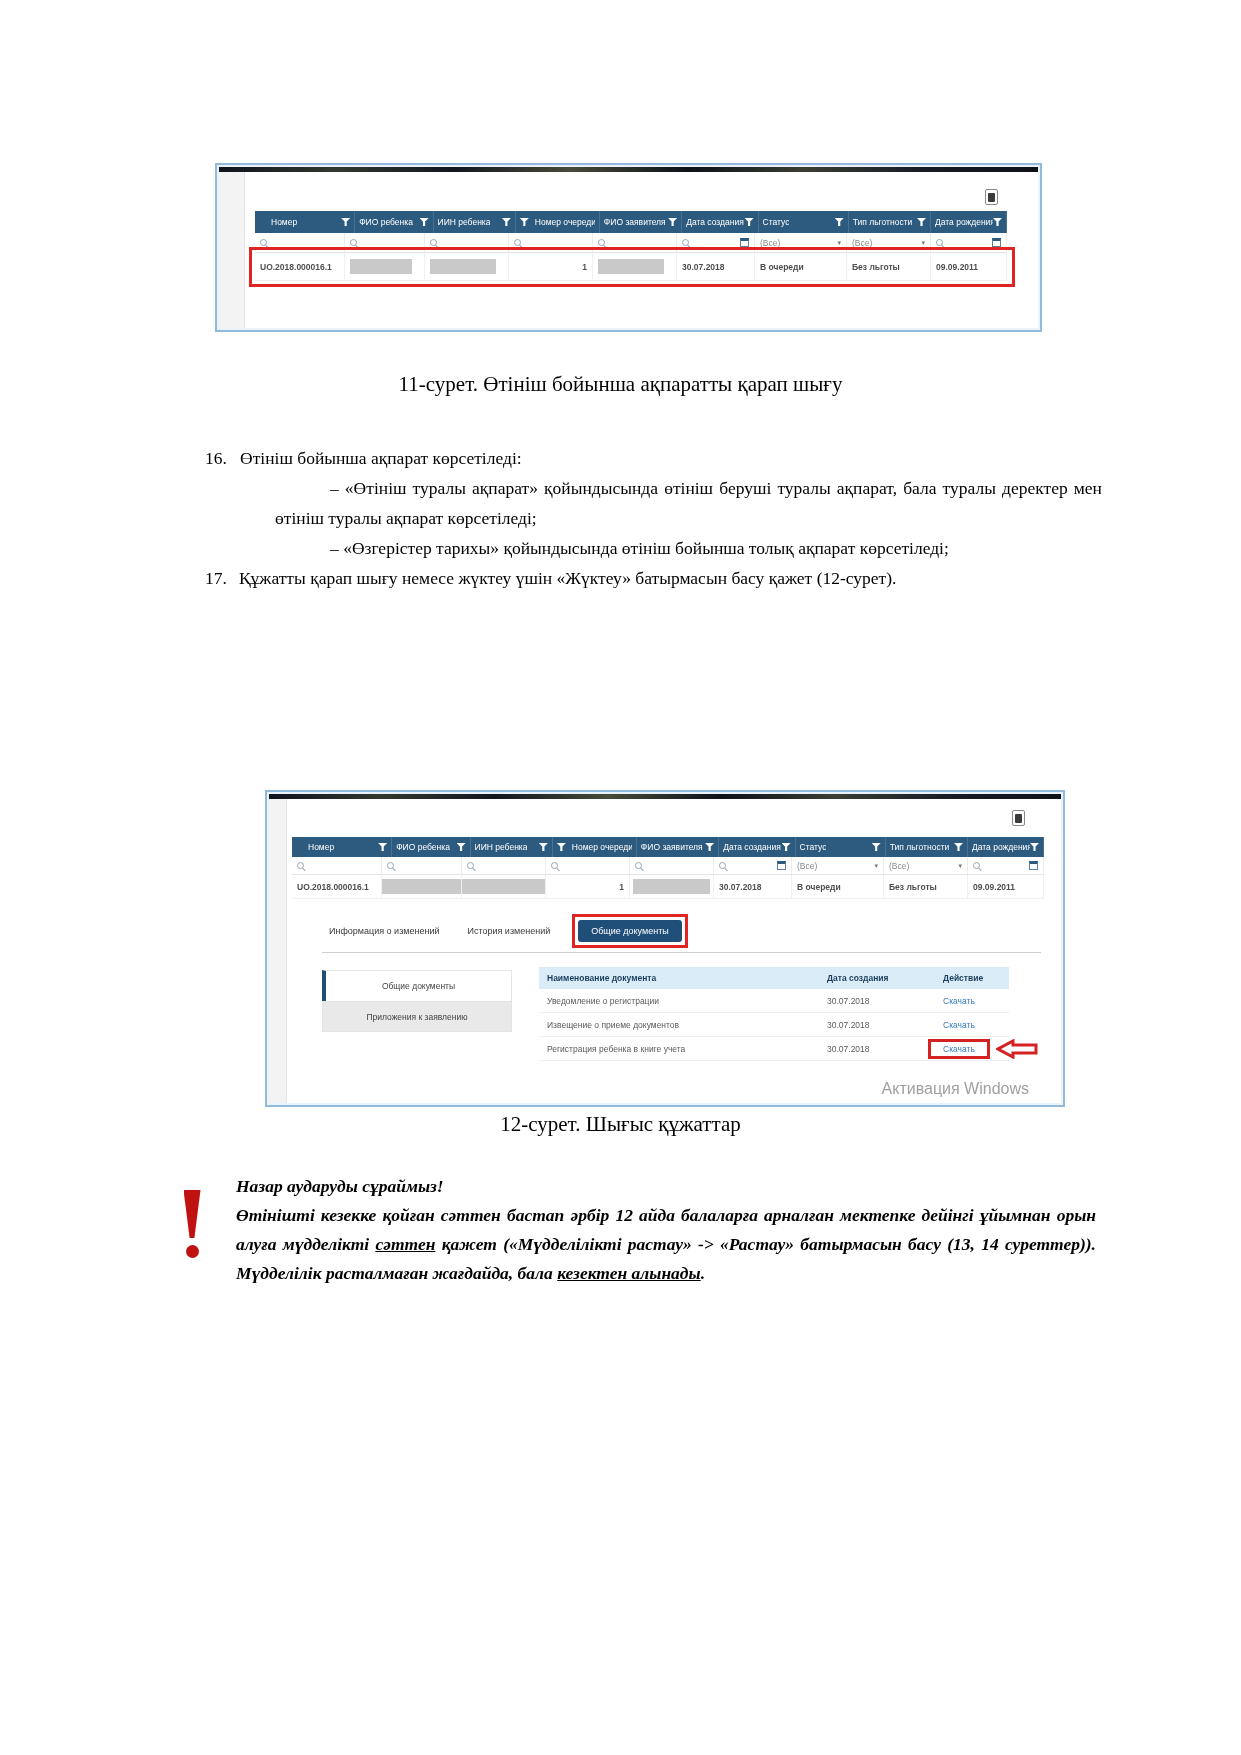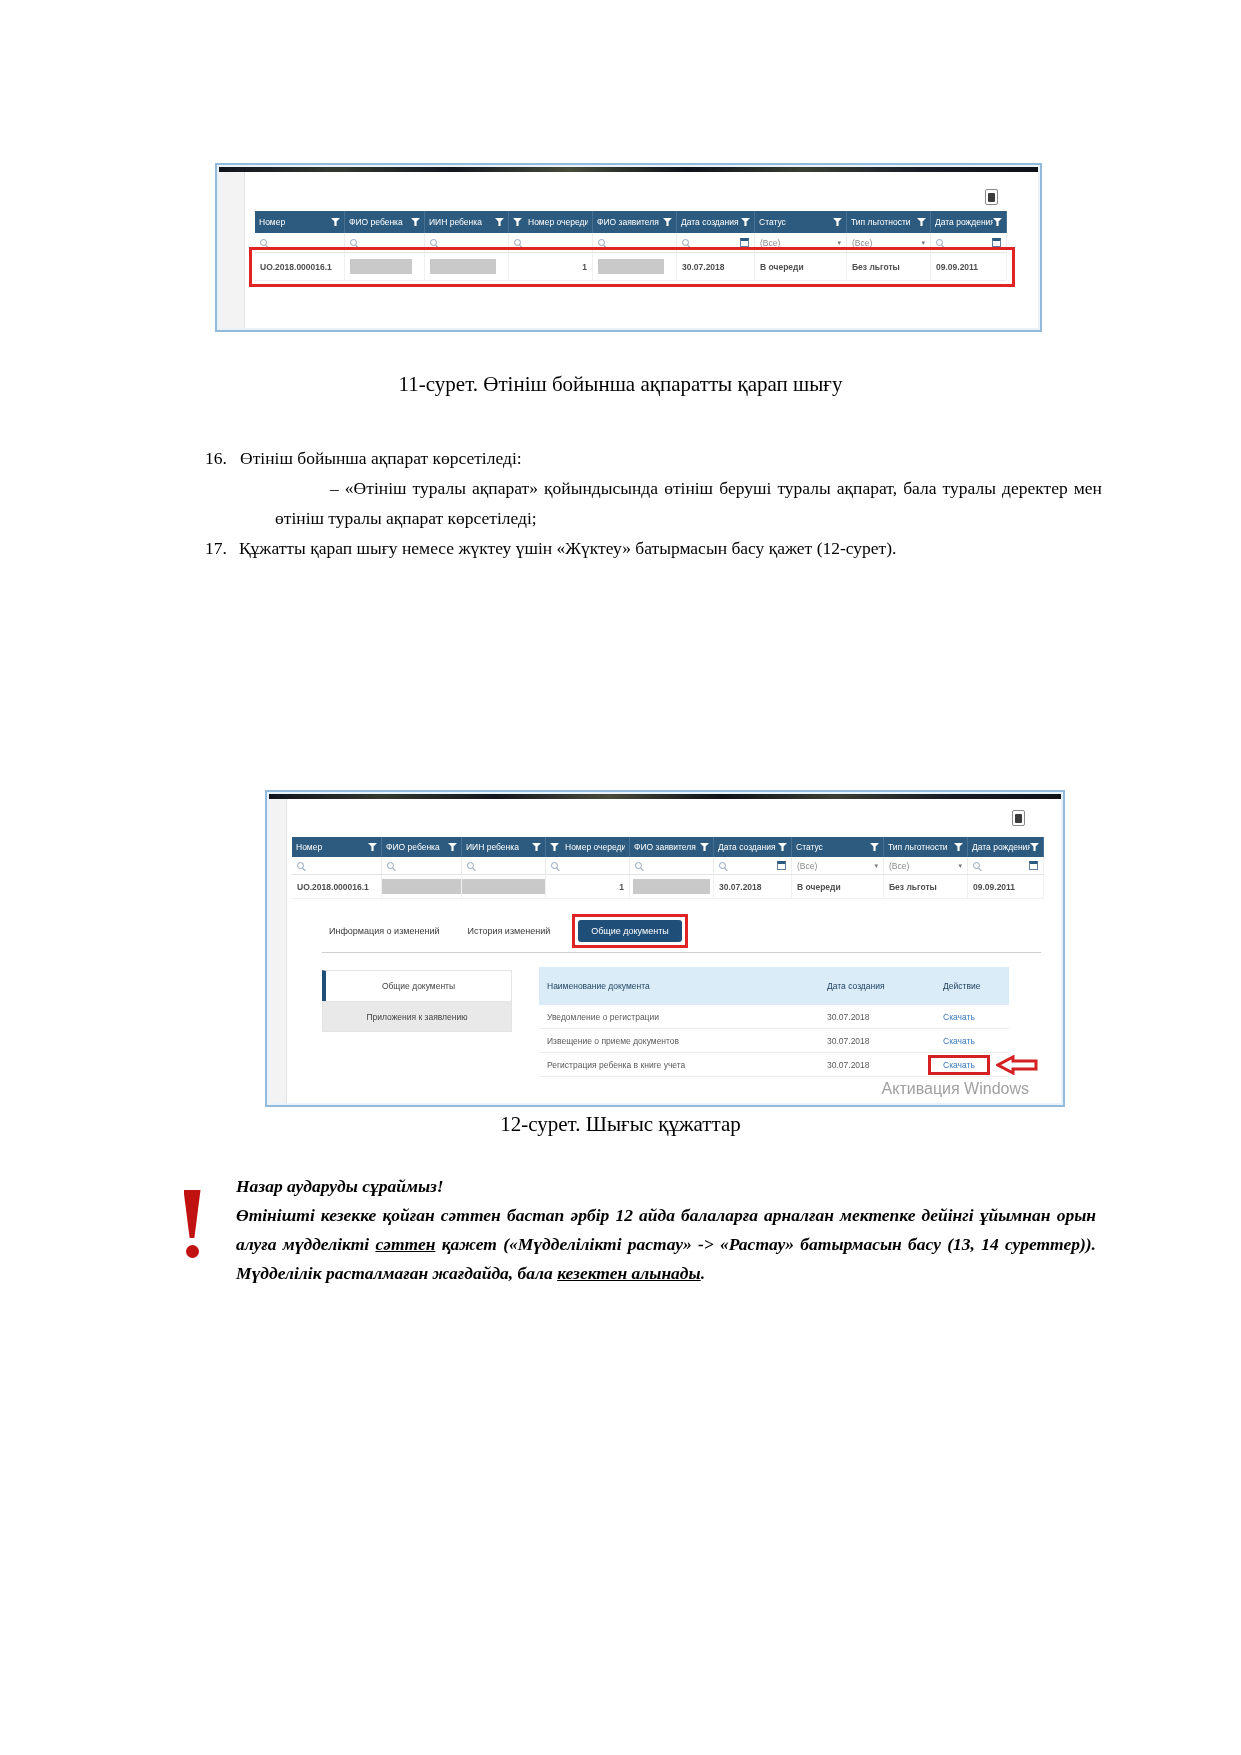--- a/index.html
+++ b/index.html
@@ -31,21 +31,21 @@
   .shot { position:absolute; background:#fff; border:2px solid #92badd; box-shadow:inset 0 0 0 2px #eaf2fa; }
   .topbar { position:absolute; top:2px; left:2px; right:2px; height:5px;
             background:linear-gradient(90deg,#10131d,#33382f,#14161f,#474b3a,#0e1118,#3a3e33,#191c26,#0e1118); }
   .leftstrip { position:absolute; top:7px; bottom:2px; left:2px; background:#f3f3f3; border-right:1px solid #e3e3e3; }
   .xico { position:absolute; width:13px; height:16px; background:#fff; border:1px solid #8a8a8a; border-radius:2px; }
   .xico::before { content:""; position:absolute; left:2px; top:3px; width:7px; height:9px; background:#3c3c3c; border-radius:1px; }
 
   
   .grid { position:absolute; font-family:"Liberation Sans", sans-serif; background:#fff; }
   .grow { display:flex; width:752px; }
-  .gh { background:#2d5b7f; color:#fff; }
+  .gh { background:#2d5b7f; color:#fff;padding-left:12px; }
   .gh .cell { border-right:1px solid #477192; display:flex; align-items:center; padding:0 4px; font-size:8.5px; }
   .gh .lbl { white-space:nowrap; overflow:hidden; }
   .funnel { width:9px; height:8px; background:#fff; flex:none; margin-left:auto;
             clip-path:polygon(0 0,100% 0,62% 45%,62% 100%,38% 100%,38% 45%); }
   .funnel.lft { margin-left:0; margin-right:6px; }
   .gf { background:#fff; border-bottom:1px solid #e4e4e4; }
   .gf .cell { border-right:1px solid #ececec; display:flex; align-items:center; padding:0 5px; font-size:8.5px; color:#8a8a8a; }
   .mg { width:7px; height:7px; border:1px solid #93a5b8; border-radius:50%; position:relative; flex:none; }
   .mg::after { content:""; position:absolute; width:4px; height:1px; background:#93a5b8; right:-3px; bottom:-2px; transform:rotate(45deg); }
   .cal { width:9px; height:9px; border:1px solid #5d7e9c; border-top:3px solid #2d5b7f; margin-left:auto; flex:none; }
@@ -63,21 +63,21 @@
   .tab { margin-right:28px; white-space:nowrap; }
   .tabwrap { position:relative; }
   .tab-active { background:#1f4e79; color:#fff; padding:6px 13px; border-radius:3px; white-space:nowrap; display:inline-block; }
   .tab-red { position:absolute; left:-6px; right:-6px; top:-6px; bottom:-6px; border:3px solid #e02323; }
   .tabline { position:absolute; height:1px; background:#cfcfcf; }
   .menu { position:absolute; width:190px; font-family:"Liberation Sans", sans-serif; font-size:8.5px; color:#444; }
   .mi { height:31px; display:flex; align-items:center; justify-content:center; border:1px solid #e4e4e4; }
   .mi.active { background:#fff; border-left:4px solid #1f4e79; border-bottom:none; }
   .mi.idle { background:#e9e9e9; }
   .docs { position:absolute; width:470px; font-family:"Liberation Sans", sans-serif; font-size:8.5px; }
-  .docs .hrow { display:flex; height:38px; align-items:center; background:#d9ecf8; color:#1d3d5c; font-weight:normal; }
+  .docs .hrow { display:flex; height:22px; align-items:center; background:#d9ecf8; color:#1d3d5c; font-weight:bold; }
   .docs .drow { display:flex; height:24px; align-items:center; border-bottom:1px solid #ededed; color:#5a5a5a; position:relative; }
   .dc-name{width:288px; padding-left:8px;} .dc-date{width:116px;} .dc-act{width:66px; display:flex; align-items:center;}
   .dl { color:#3a7abf; }
   .dl-box { border:3px solid #d42222; padding:2px 12px; margin-left:-15px; display:inline-flex; align-items:center; }
   .arr { margin-left:6px; flex:none; }
   .wm { position:absolute; color:#a0a0a0; font-family:"Liberation Sans", sans-serif; font-size:16px; }
 </style>
 </head>
 <body>
 
@@ -184,20 +184,21 @@
     </div>
 
     <div class="redbox" style="left:32px; top:82px; width:766px; height:40px;"></div>
   </div>
 
   <p class="caption" style="top:372px;">11-сурет. Өтініш бойынша ақпаратты қарап шығу</p>
 
   <div class="doc body16">
     <p class="head16"><span>16.</span>&nbsp;&nbsp;&nbsp;<span>Өтініш бойынша ақпарат көрсетіледі:</span></p>
     <p class="bullet">– «Өтініш туралы ақпарат» қойындысында өтініш беруші туралы ақпарат, бала туралы деректер мен өтініш туралы ақпарат көрсетіледі;</p>
+    <p class="bullet">– «Өзгерістер тарихы» қойындысында өтініш бойынша толық ақпарат көрсетіледі;</p>
     <p class="p17"><span class="num">17.</span><span>Құжатты қарап шығу немесе жүктеу үшін «Жүктеу» батырмасын басу қажет (12-сурет).</span></p>
   </div>
 
   <div class="shot" style="top:790px; left:265px; width:800px; height:317px;">
     <div class="topbar"></div>
     <div class="leftstrip" style="width:18px;"></div>
     <span class="xico" style="top:18px; right:38px;"></span>
 
     <div class="grid" style="left:25px; top:45px;">
       <div class="grow gh" style="height:20px;">

